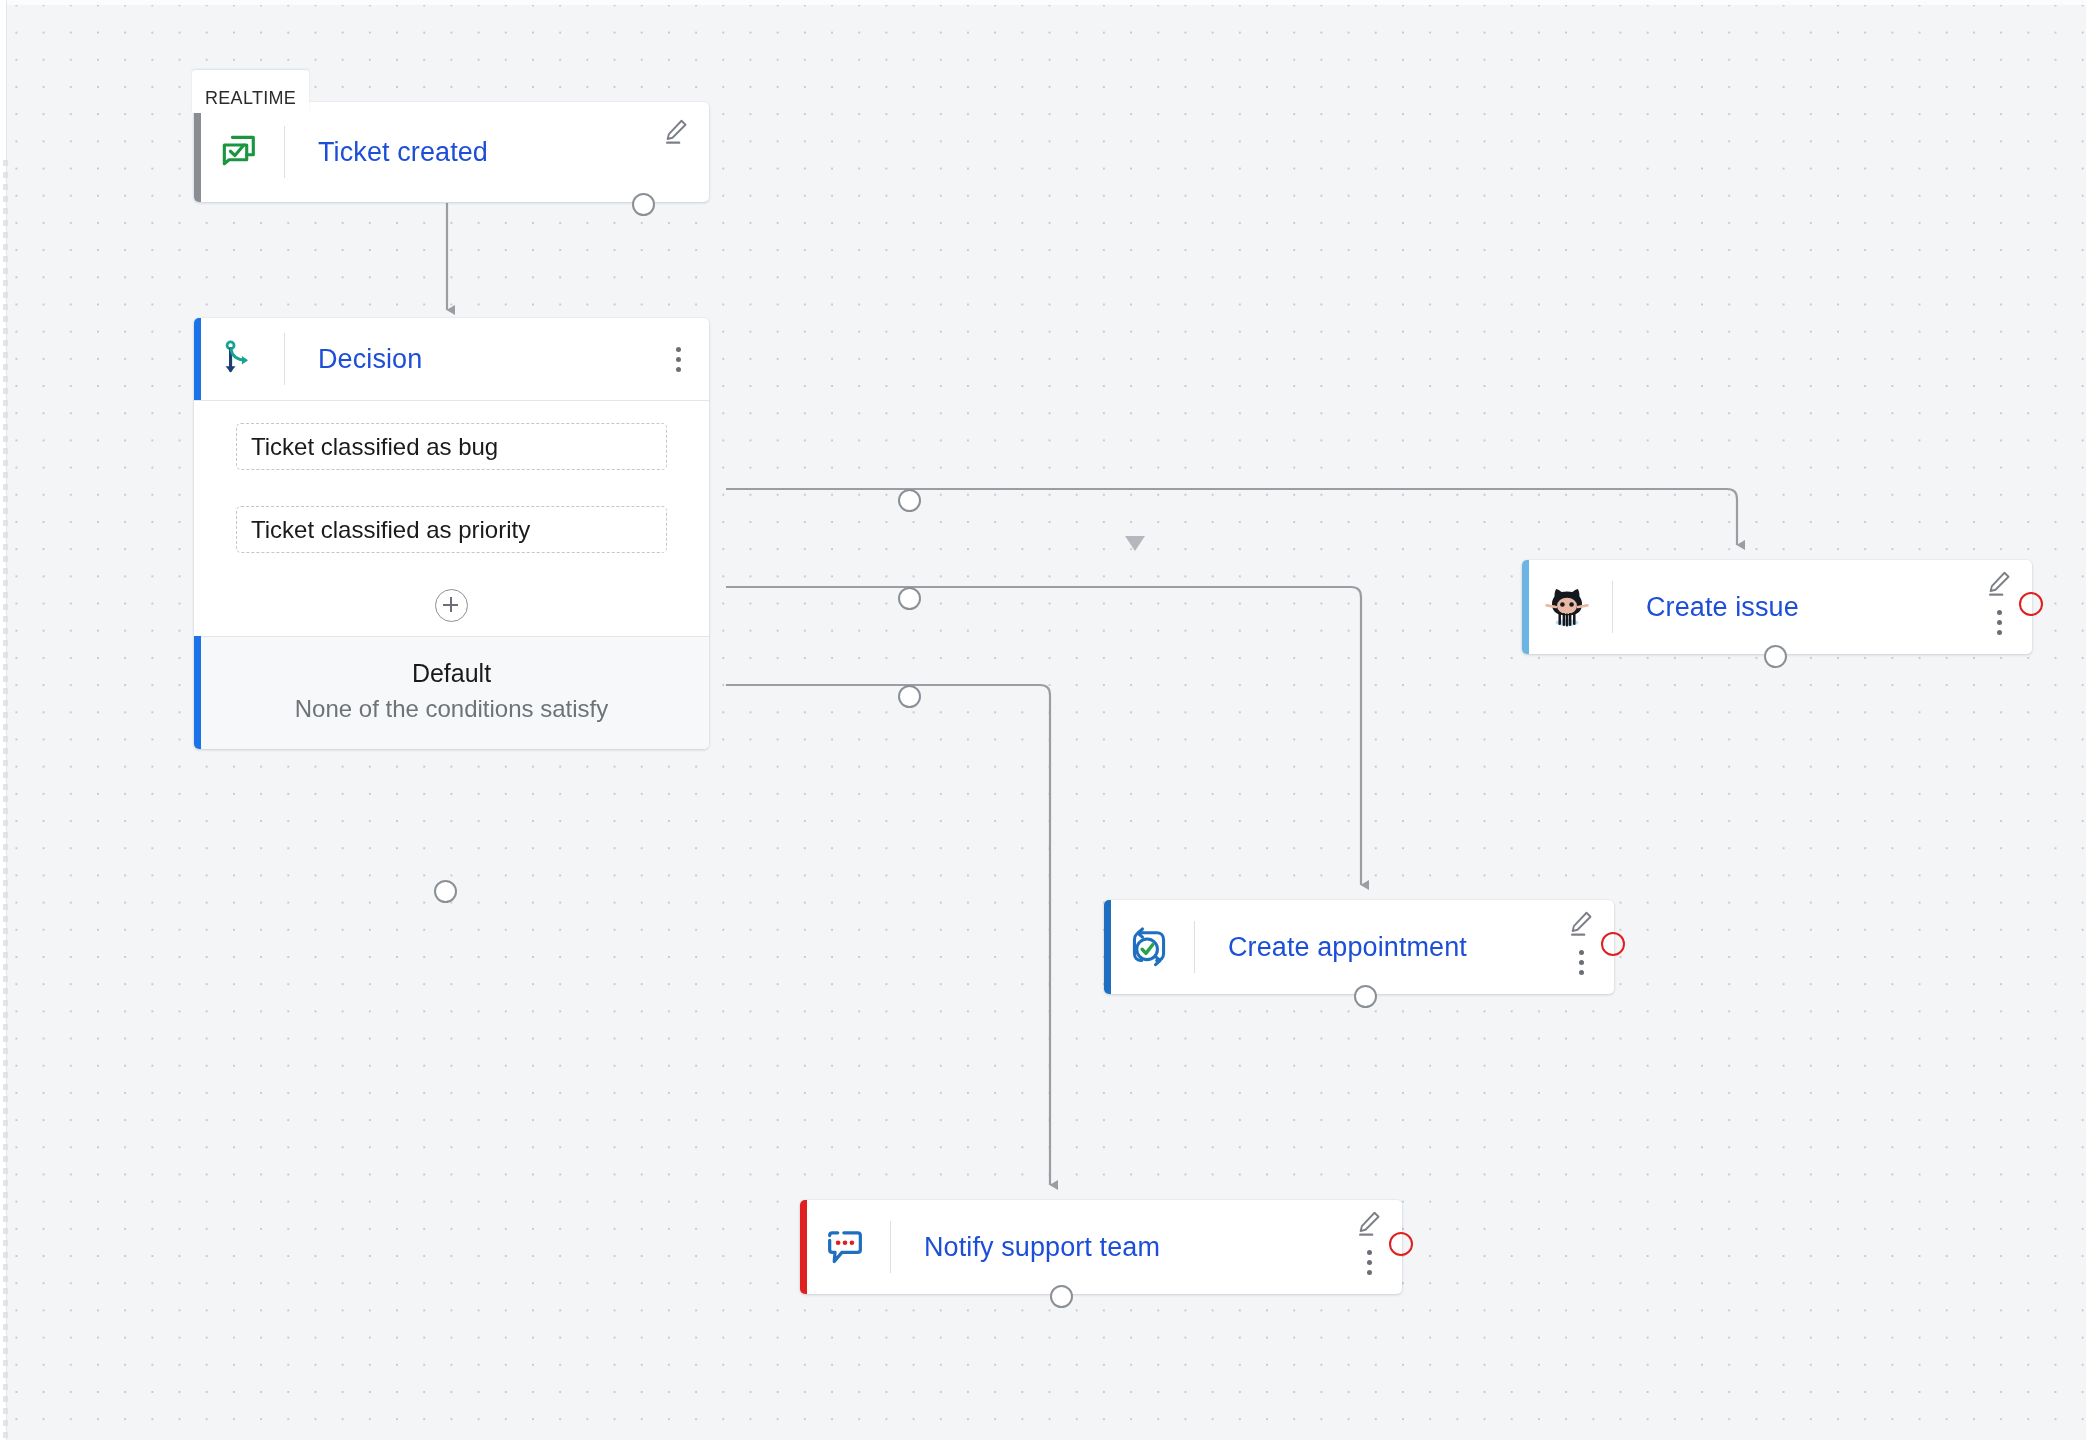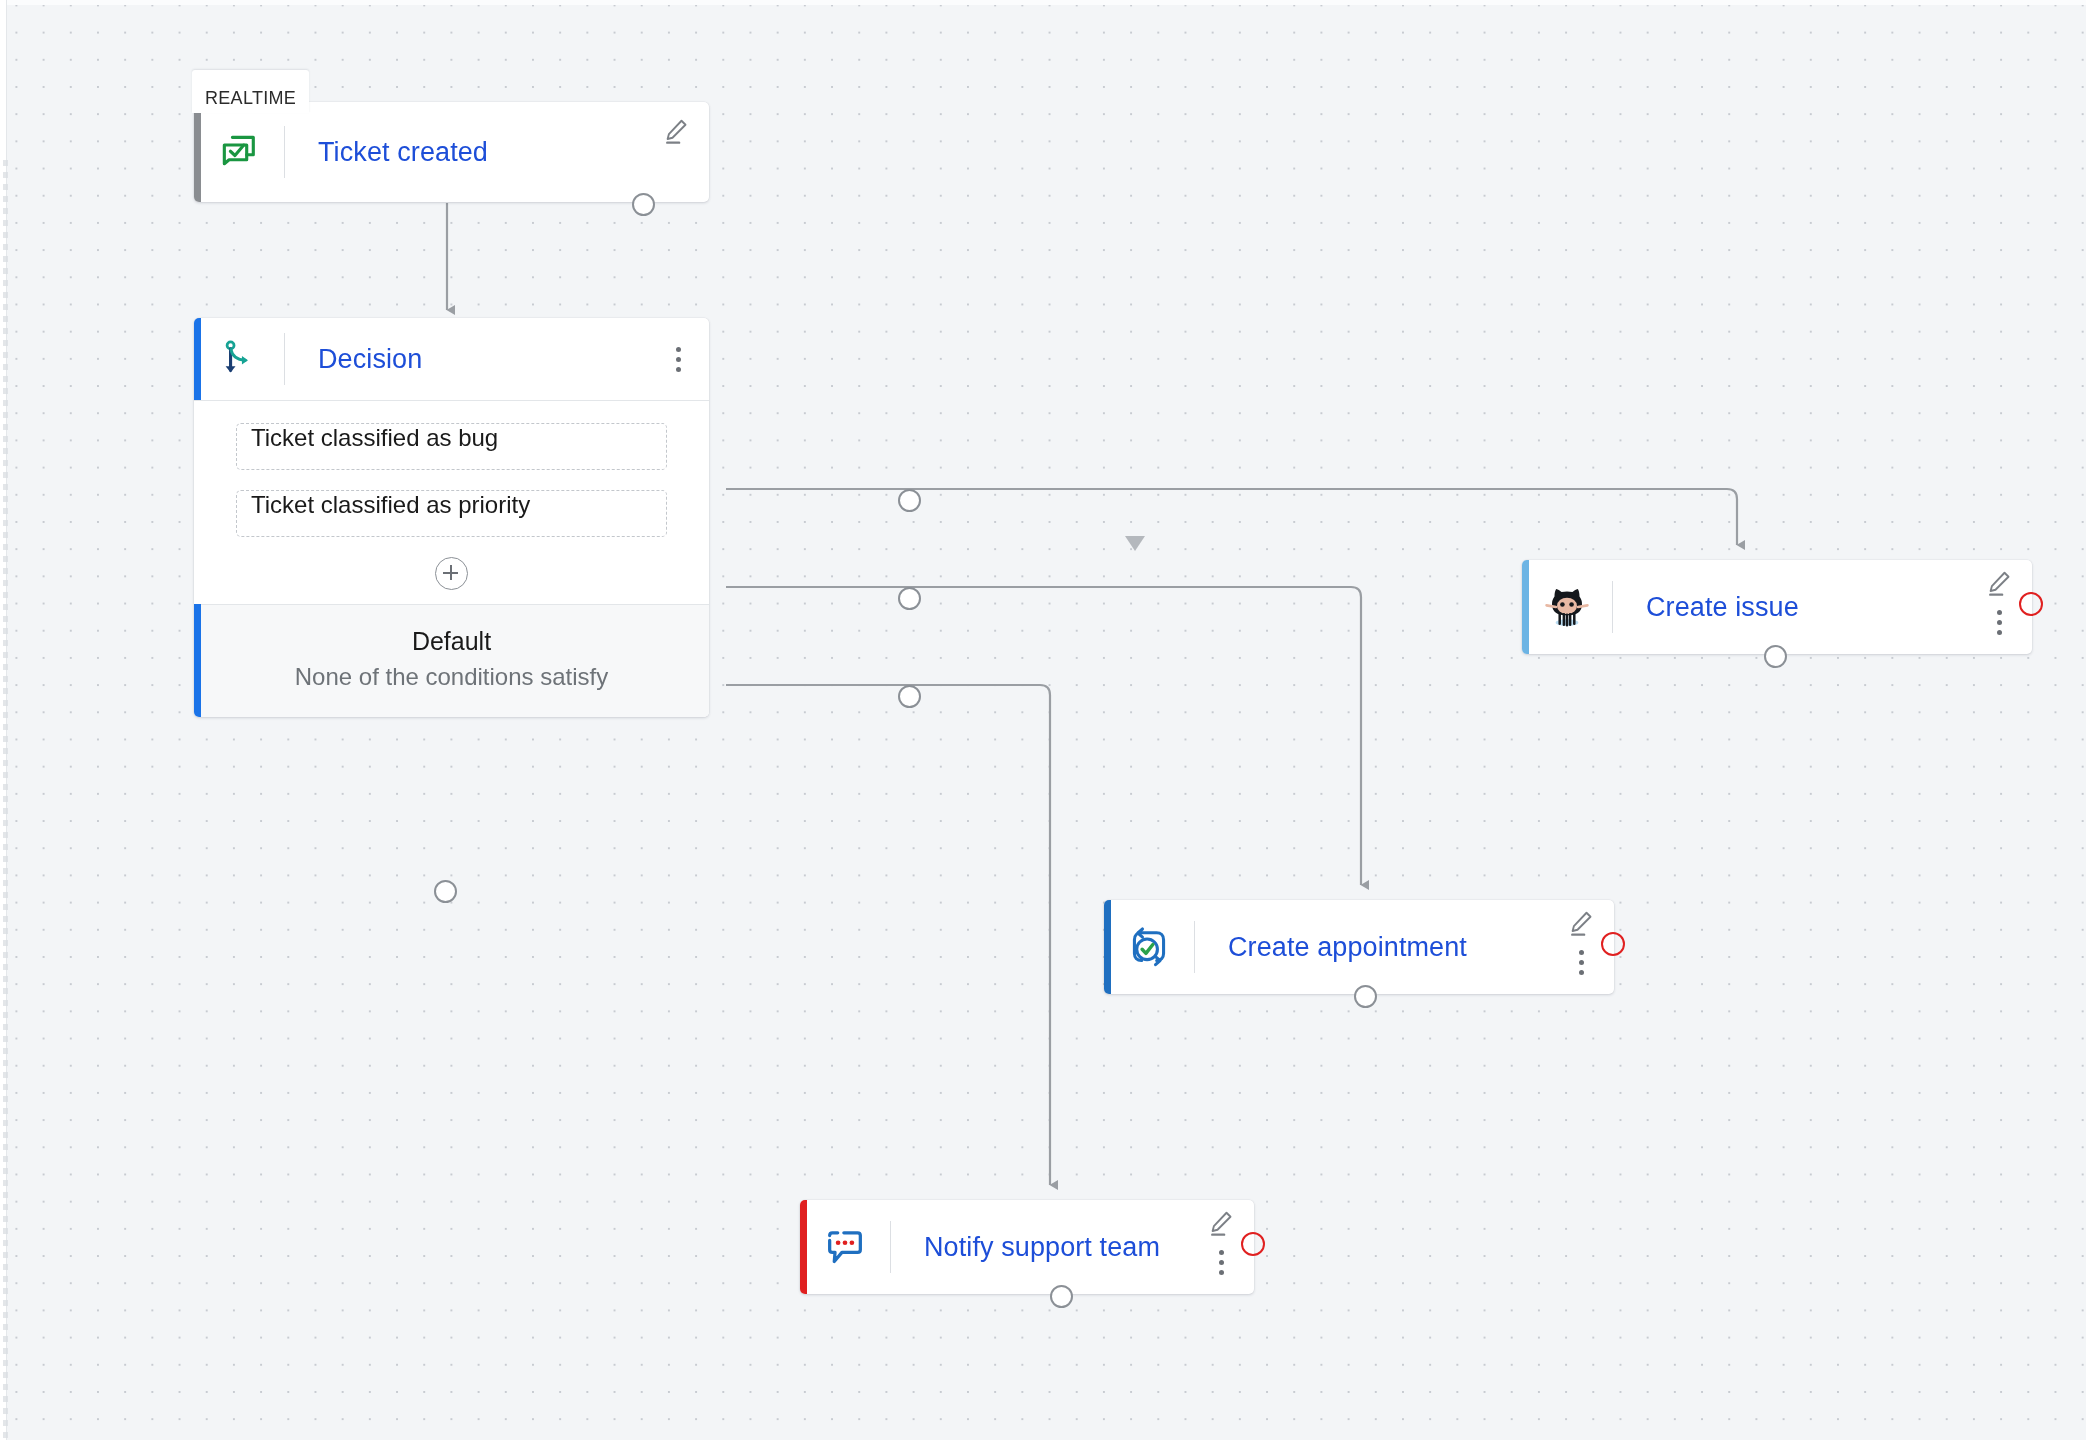--- a/index.html
+++ b/index.html
@@ -175,25 +175,26 @@
     align-items: center;
     border-bottom: 1px solid #e3e6e9;
   }
   .decision-body {
     position: relative;
     background: #ffffff;
     padding: 22px 0 0 0;
   }
   .cond-row {
     position: relative;
-    margin: 0 42px 20px 42px;
+    margin: 0 42px 36px 42px;
     border: 1.4px dashed #c3c7cc;
     border-radius: 5px;
     height: 47px;
     display: flex;
+    align-items: center;
     padding-left: 14px;
     font-size: 24px;
     color: #1a1a1a;
     background: #fff;
     box-sizing: border-box;
   }
   .add-cond {
     display: flex;
     justify-content: center;
     padding-bottom: 14px;
@@ -401,21 +402,21 @@
     <div class="kebab-btn" style="right:22px; top:46px;">
       <i></i>
         <i></i>
         <i></i>
     </div>
     <div class="err-dot" style="right:-11px; top:32px;"></div>
 
     <div class="handle" style="left:250px; top:85px;"></div>
   </div>
 
-  <div class="node" id="notify-node" style="left:800px; top:1200px; width:454px; height:94px;">
+  <div class="node" id="notify-node" style="left:800px; top:1200px; width:602px; height:94px;">
     <div class="node-accent" style="background:#e02020;"></div>
 
     <div class="node-head">
       <div class="node-icon">
         <svg width="46" height="46" viewBox="0 0 24 24" fill="none" stroke-linecap="round" stroke-linejoin="round">
           <path d="M5.4 4.6 L8.2 4.6 M11.4 4.6 L18.6 4.6
                    C19.4 4.6 20 5.2 20 6 L20 13.4
                    C20 14.2 19.4 14.8 18.6 14.8 L10.4 14.8
                    L6.4 19.6 L6.8 14.8 L5.4 14.8
                    C4.6 14.8 4 14.2 4 13.4 L4 8.6 M4 6 C4 5.2 4.6 4.6 5.4 4.6" stroke="#1f6fc0" stroke-width="1.7"></path>

